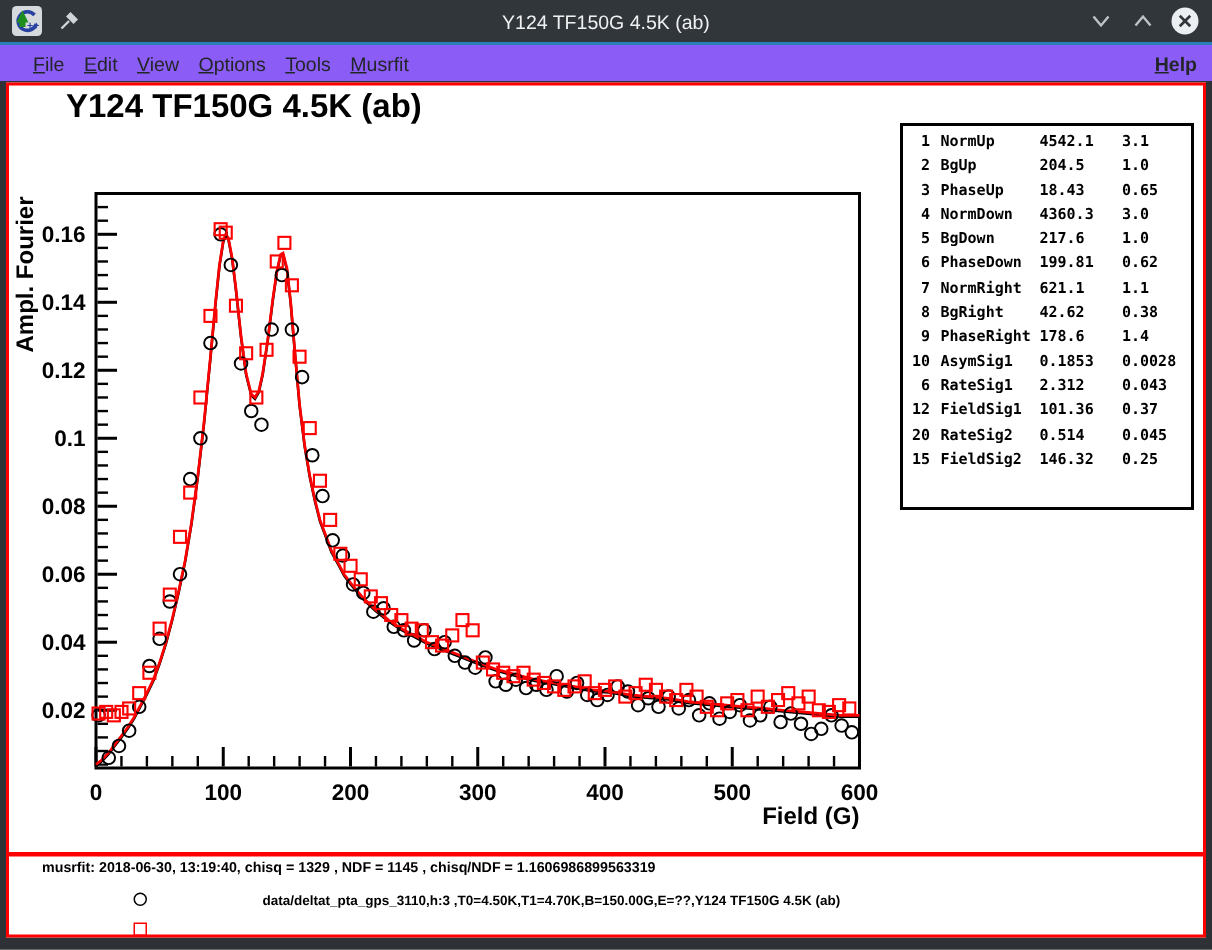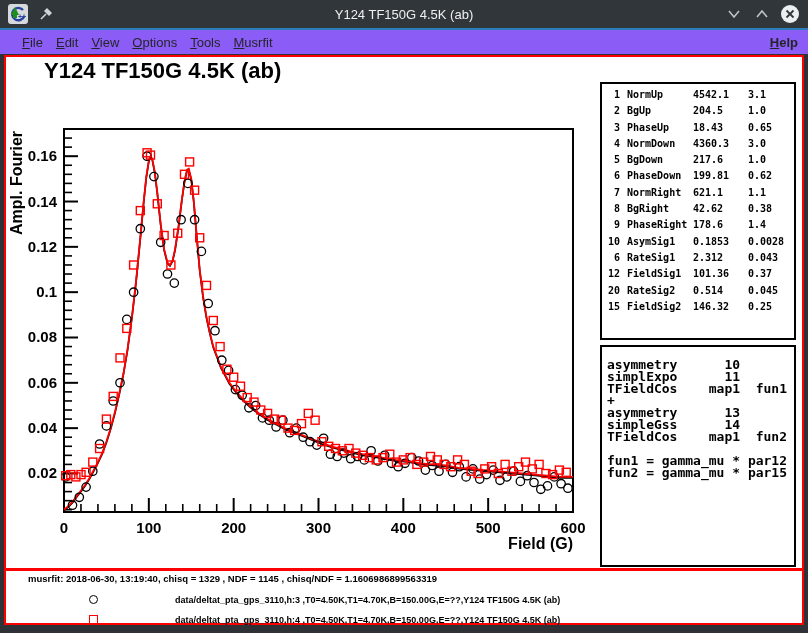--- a/index.html
+++ b/index.html
@@ -111,43 +111,30 @@
       <div class="prow"><span class="c0">6</span><span class="c1">PhaseDown</span><span class="c2">199.81</span><span class="c3">0.62</span></div>
       <div class="prow"><span class="c0">7</span><span class="c1">NormRight</span><span class="c2">621.1</span><span class="c3">1.1</span></div>
       <div class="prow"><span class="c0">8</span><span class="c1">BgRight</span><span class="c2">42.62</span><span class="c3">0.38</span></div>
       <div class="prow"><span class="c0">9</span><span class="c1">PhaseRight</span><span class="c2">178.6</span><span class="c3">1.4</span></div>
       <div class="prow"><span class="c0">10</span><span class="c1">AsymSig1</span><span class="c2">0.1853</span><span class="c3">0.0028</span></div>
       <div class="prow"><span class="c0">6</span><span class="c1">RateSig1</span><span class="c2">2.312</span><span class="c3">0.043</span></div>
       <div class="prow"><span class="c0">12</span><span class="c1">FieldSig1</span><span class="c2">101.36</span><span class="c3">0.37</span></div>
       <div class="prow"><span class="c0">20</span><span class="c1">RateSig2</span><span class="c2">0.514</span><span class="c3">0.045</span></div>
       <div class="prow"><span class="c0">15</span><span class="c1">FieldSig2</span><span class="c2">146.32</span><span class="c3">0.25</span></div>
     </div>
-  <div class="stat-box" id="theory-box">
-    <pre id="theory-pre">asymmetry      10
-simplExpo      11
-TFieldCos    map1  fun1
-+
-asymmetry      13
-simpleGss      14
-TFieldCos    map1  fun2
-
-fun1 = gamma_mu * par12
-fun2 = gamma_mu * par15</pre>
-  </div>
 
   <div class="sep-line"></div>
   <div class="fit-info">musrfit: 2018-06-30, 13:19:40, chisq = 1329 , NDF = 1145 , chisq/NDF = 1.1606986899563319</div>
   <div id="legend">
       <div class="legend-row" style="top: 595px;">
         <span class="legend-marker circle"></span>
         <span class="legend-label">data/deltat_pta_gps_3110,h:3 ,T0=4.50K,T1=4.70K,B=150.00G,E=??,Y124 TF150G 4.5K (ab)</span>
       </div>
       <div class="legend-row" style="top: 615px;">
         <span class="legend-marker square"></span>
-        <span class="legend-label">data/deltat_pta_gps_3110,h:4 ,T0=4.50K,T1=4.70K,B=150.00G,E=??,Y124 TF150G 4.5K (ab)</span>
       </div>
     </div>
 
   <svg id="plot-svg">
       <rect x="64" y="129" width="509" height="383" fill="none" stroke="#000" stroke-width="2"></rect>
       <line x1="80.96666666666667" y1="511" x2="80.96666666666667" y2="504" stroke="#000" stroke-width="1.6"></line>
       <line x1="97.93333333333334" y1="511" x2="97.93333333333334" y2="504" stroke="#000" stroke-width="1.6"></line>
       <line x1="114.9" y1="511" x2="114.9" y2="504" stroke="#000" stroke-width="1.6"></line>
       <line x1="131.86666666666667" y1="511" x2="131.86666666666667" y2="504" stroke="#000" stroke-width="1.6"></line>
       <line x1="165.8" y1="511" x2="165.8" y2="504" stroke="#000" stroke-width="1.6"></line>

